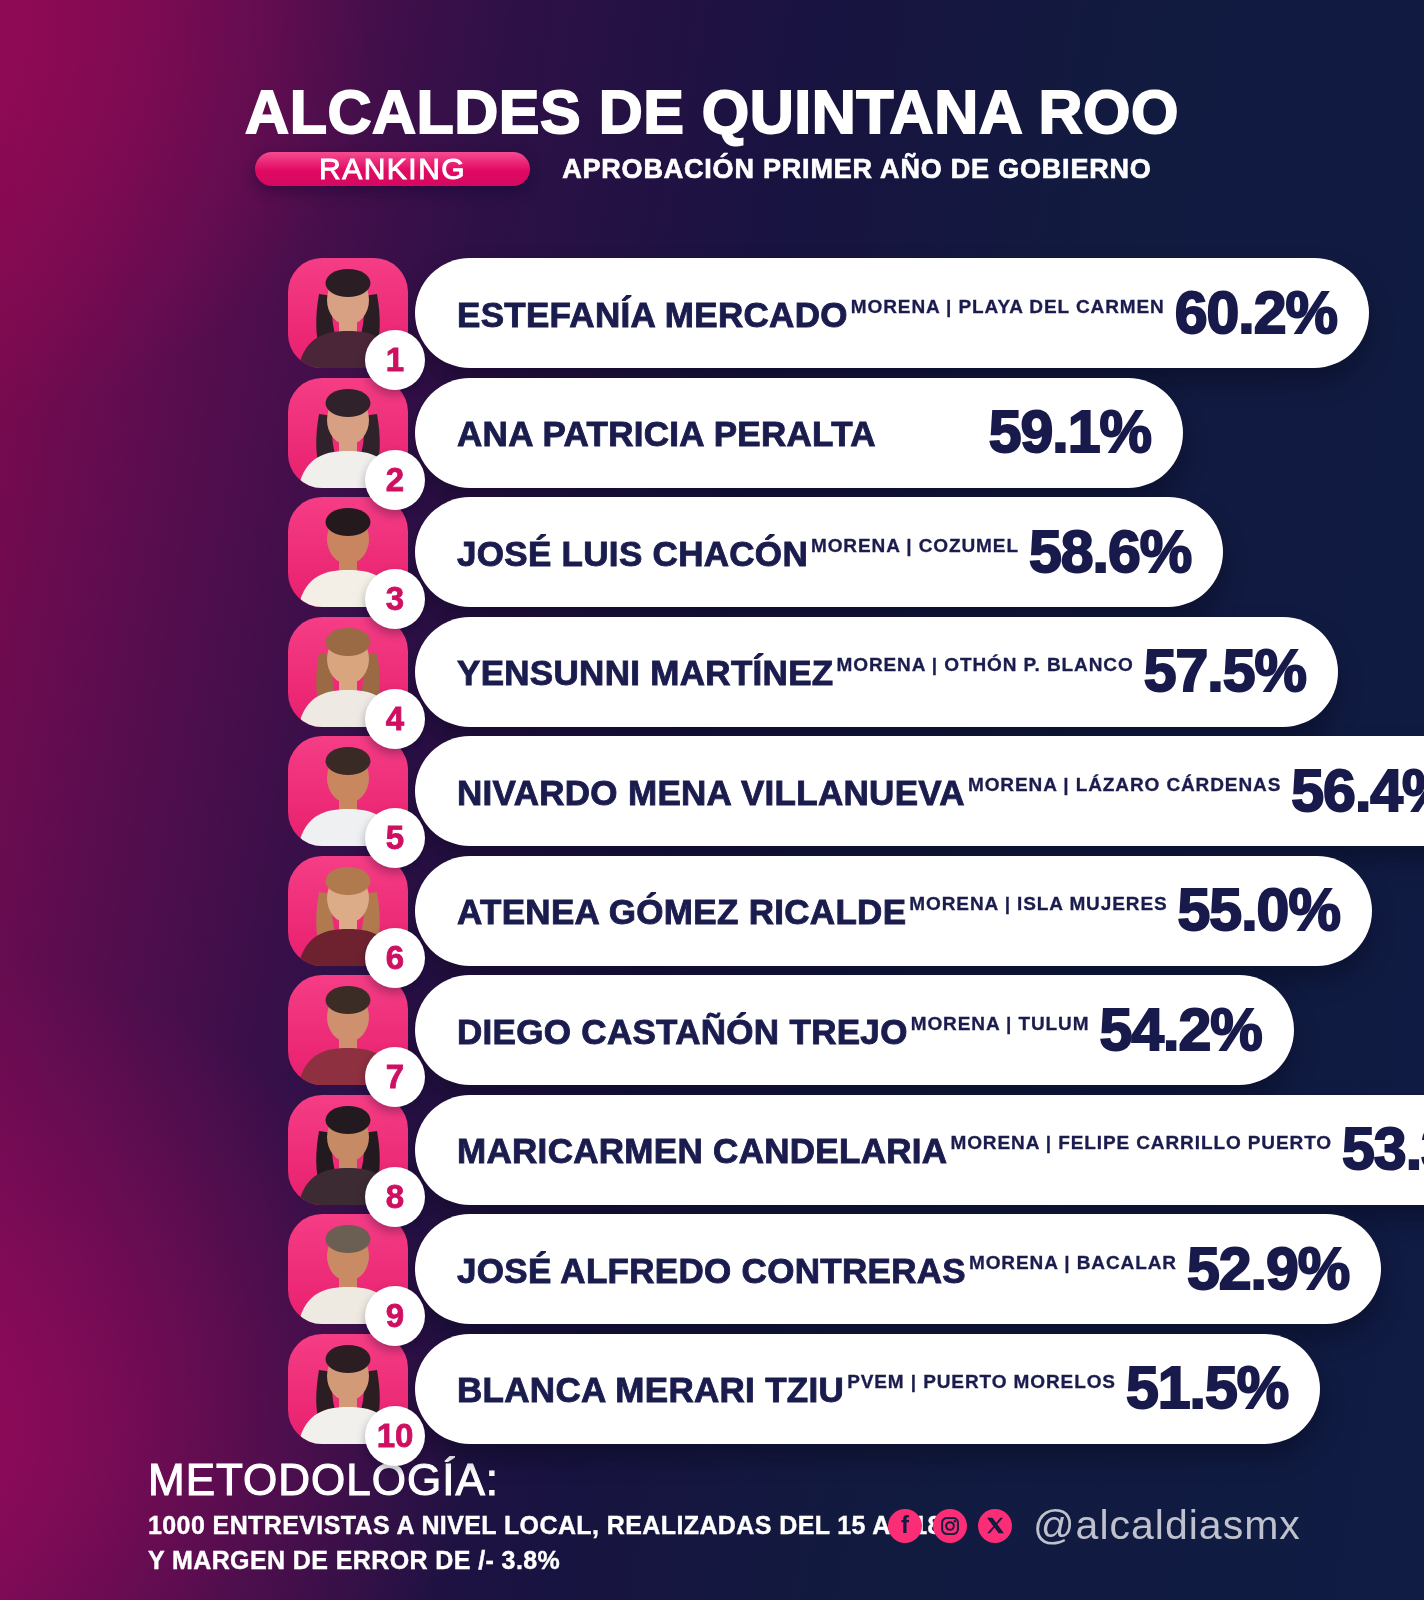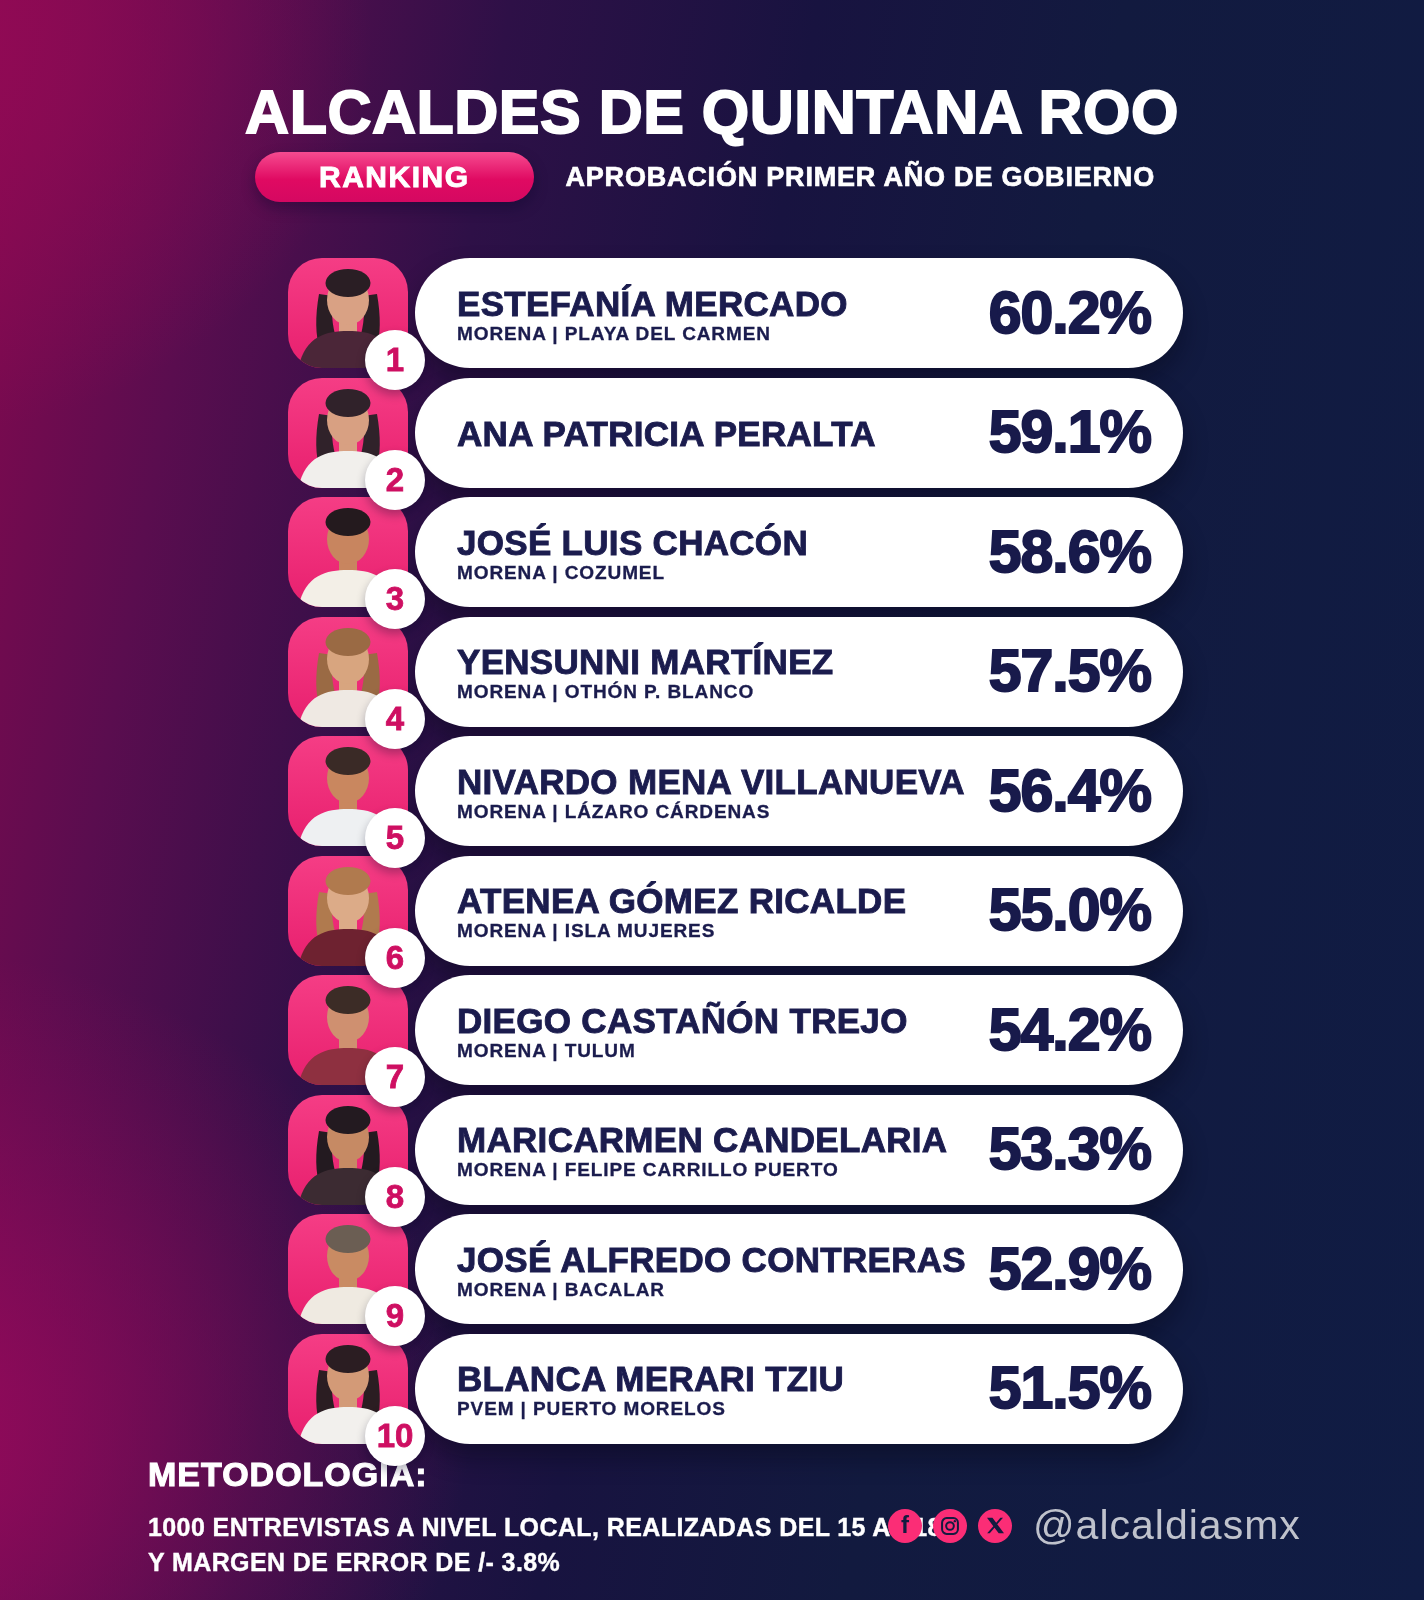--- a/index.html
+++ b/index.html
@@ -13,22 +13,22 @@
   }
   
   .header { position:absolute; left:0; top:82px; width:1424px; text-align:center; }
   .title {
     color:#ffffff; font-size:61px; font-weight:bold; letter-spacing:0.5px;
     -webkit-text-stroke:1.8px #ffffff; line-height:1;
   }
   .badge-row { position:absolute; left:255px; top:152px; display:flex; align-items:center; gap:32px; }
   .ranking-badge {
     background:linear-gradient(180deg,#f64b90 0%, #e00a62 55%, #d50861 100%);
-    color:#fff; font-weight:bold; font-size:30px; letter-spacing:1.5px;
-    padding:8px 64px; border-radius:30px; -webkit-text-stroke:0.9px #fff;
+    color:#fff; font-weight:normal; font-size:30px; letter-spacing:1.5px;
+    padding:0 64px; border-radius:30px; -webkit-text-stroke:0.9px #fff;
     box-shadow:0 6px 14px rgba(10,5,40,0.35);
   }
   .subtitle {
     color:#ffffff; font-size:27px; font-weight:bold; letter-spacing:0.8px;
     -webkit-text-stroke:0.7px #ffffff;
   }
   
   .list { position:absolute; left:288px; top:258px; width:895px; display:flex; flex-direction:column; gap:9.5px; }
   .row { position:relative; display:flex; height:110px; }
   .tile {
@@ -40,36 +40,36 @@
     position:absolute; left:77px; top:72px; width:60px; height:60px; border-radius:50%;
     background:#ffffff; color:#ce0f62; font-size:33px; font-weight:bold;
     display:flex; align-items:center; justify-content:center; z-index:3;
     box-shadow:0 5px 10px rgba(8,6,35,0.3); -webkit-text-stroke:0.8px #ce0f62;
   }
   .pill {
     position:relative; z-index:1; flex:1; margin-left:7px; background:#ffffff; border-radius:55px;
     display:flex; align-items:center; padding:0 32px 0 42px;
     box-shadow:0 14px 24px rgba(4,4,22,0.38);
   }
-  .info { flex:1; display:flex; flex-direction:column; gap:3px; padding-top:2px; min-width:0; }
+  .info { flex:1; display:flex; flex-direction:row; gap:3px; padding-top:2px; min-width:0; }
   .name {
     color:#1b1c4e; font-size:35px; font-weight:bold; letter-spacing:0.3px; line-height:1;
     -webkit-text-stroke:0.9px #1b1c4e; white-space:nowrap;
   }
   .sub {
     color:#1b1c4e; font-size:19px; font-weight:bold; letter-spacing:0.9px; line-height:1;
     -webkit-text-stroke:0.3px #1b1c4e; white-space:nowrap;
   }
   .pct {
     flex:none; color:#181a4b; font-size:59px; font-weight:bold; letter-spacing:-1px; line-height:1;
     -webkit-text-stroke:2px #181a4b; padding-left:10px;
   }
   
   .methodology { position:absolute; left:148px; top:1455px; color:#ffffff; }
-  .m-title { font-size:34px; font-weight:bold; letter-spacing:1px; -webkit-text-stroke:1.1px #fff; margin-bottom:16px; }
+  .m-title { font-size:44px; font-weight:normal; letter-spacing:1px; -webkit-text-stroke:1.1px #fff; margin-bottom:3px; }
   .m-line { font-size:25px; font-weight:bold; letter-spacing:0.4px; line-height:1.4; -webkit-text-stroke:0.4px #fff; }
   .social { position:absolute; left:888px; top:1502px; display:flex; align-items:center; gap:11px; }
   .icon-circle {
     width:34px; height:34px; border-radius:50%; background:#fb2d76; color:#141b40;
     display:flex; align-items:center; justify-content:center; flex:none;
   }
   .fb-glyph { font-size:24px; font-weight:bold; line-height:1; transform:translateY(-1px); }
   .handle { color:#bfc2cc; font-size:41px; letter-spacing:1px; margin-left:10px; white-space:nowrap; }
 </style>
 </head>

